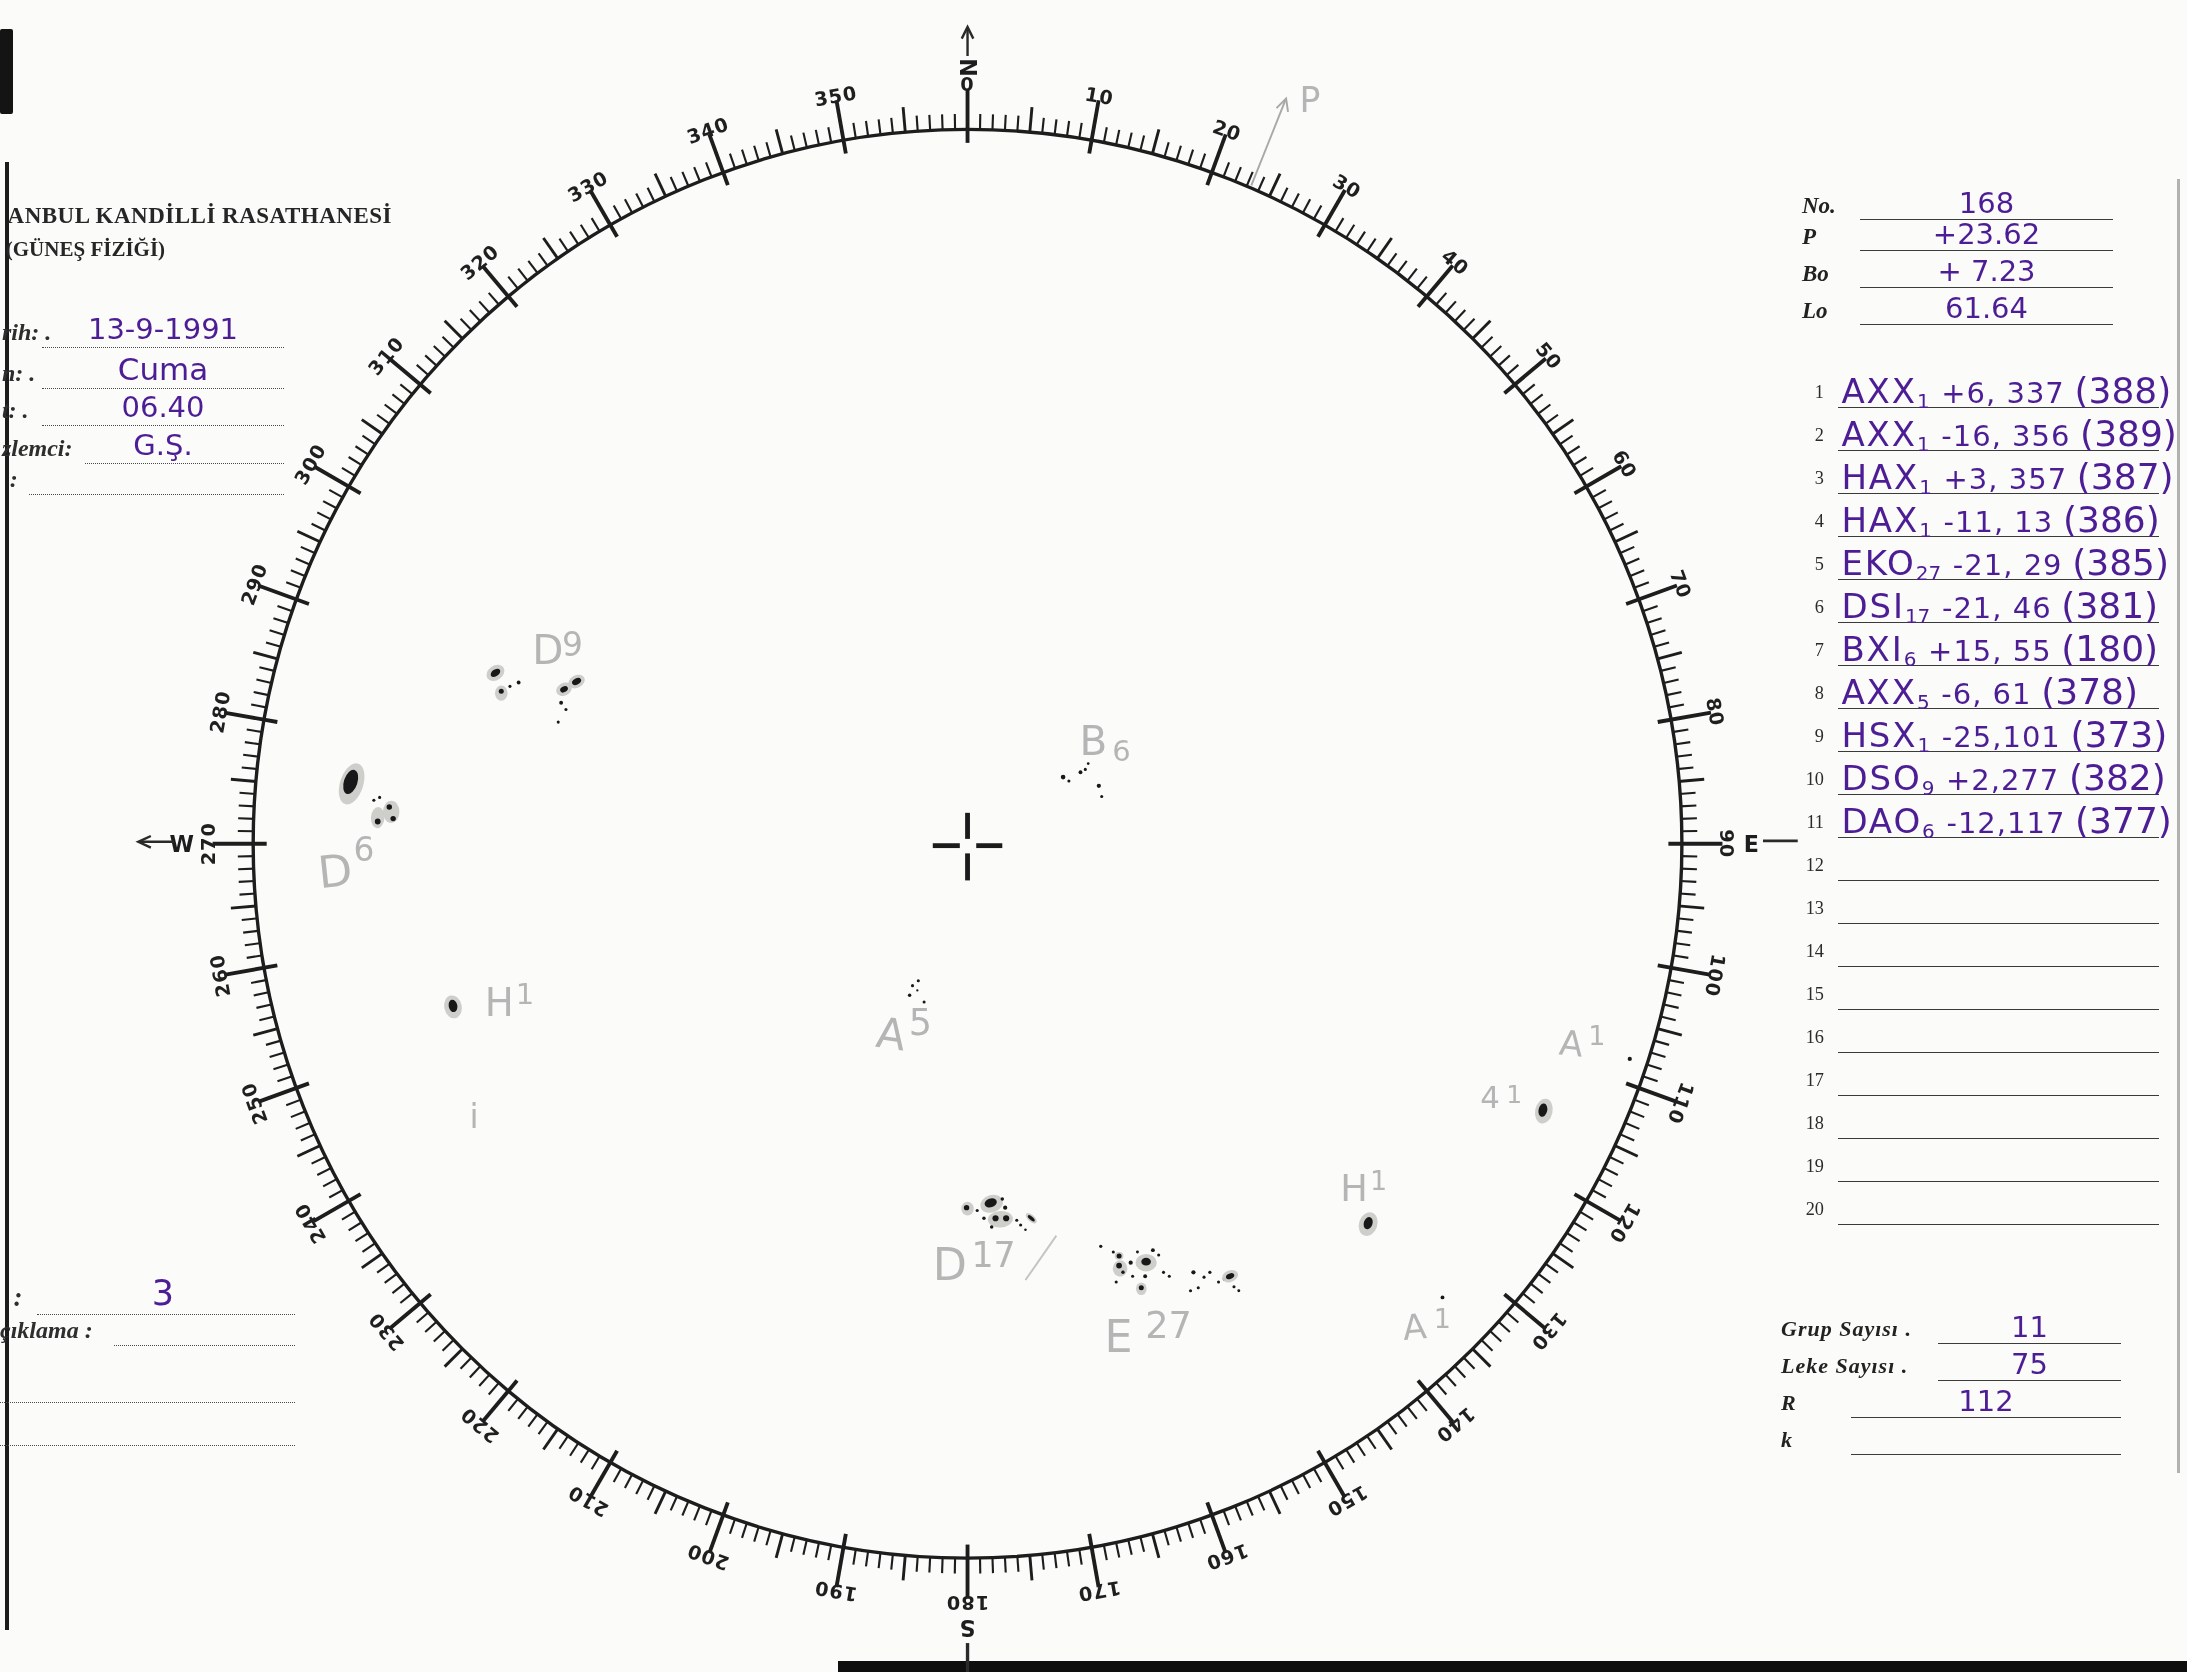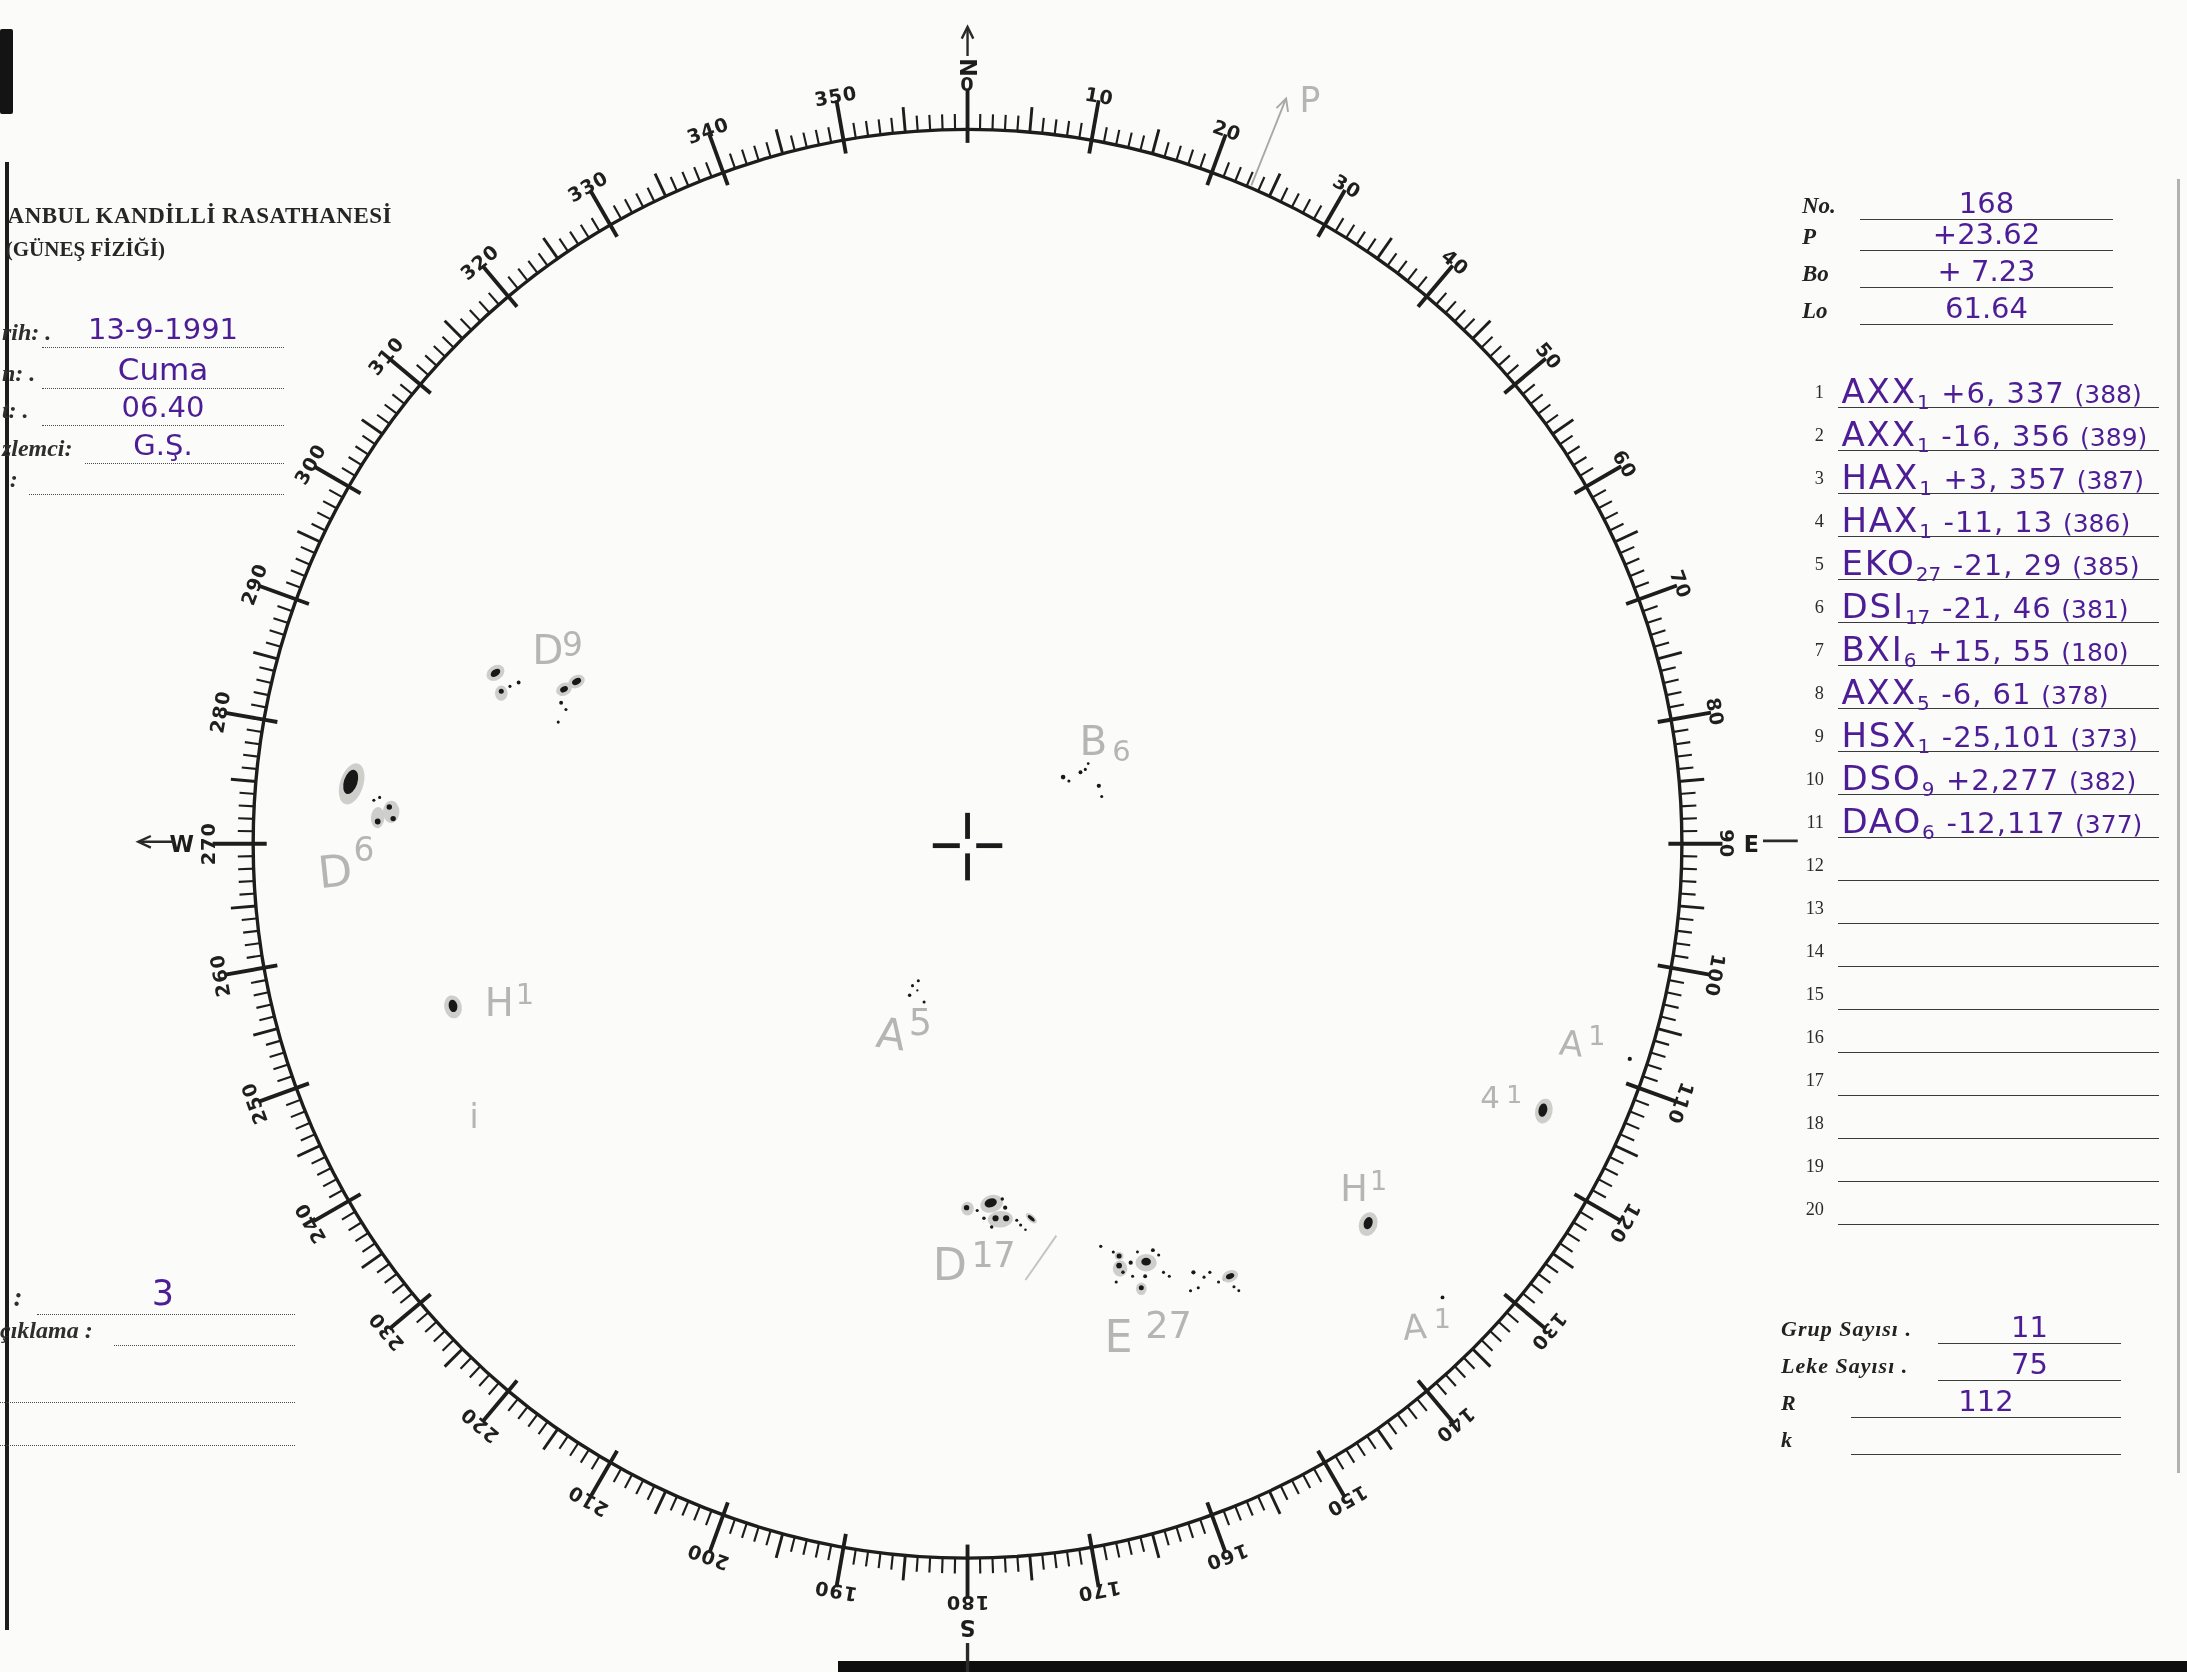--- a/index.html
+++ b/index.html
@@ -48,21 +48,21 @@
   
   .group-list{position:absolute;left:1782px;top:365px;width:386px;}
   .glrow{display:flex;align-items:flex-end;height:43px;}
   .glnum{width:42px;text-align:right;font-size:18.3px;color:#2b2b2b;padding-bottom:4.8px;}
   .glline{margin-left:13.5px;width:321px;height:100%;border-bottom:1.9px solid #3a3a3a;
           display:flex;align-items:flex-end;white-space:nowrap;}
   .glentry{padding-left:3.9px;line-height:.9;padding-bottom:0px;}
   .gg{font-size:34px;letter-spacing:1.9px;}
   .gsub{font-size:20px;position:relative;top:5.8px;}
   .gr{font-size:29px;margin-left:11.6px;letter-spacing:1px;}
-  .gp{font-size:25px;margin-left:9.7px;}
+  .gp{font-size:36px;margin-left:9.7px;}
 
   
   .summary{position:absolute;left:1781px;top:1307px;width:340px;}
   .sumrow{display:flex;align-items:flex-end;height:37px;}
   .slabel{font-style:italic;font-weight:bold;font-size:22px;width:157px;padding-bottom:1.9px;
           letter-spacing:1px;white-space:nowrap;}
   .sumrow.shortlab .slabel{width:70px;}
   .sline{flex:1;border-bottom:1.9px solid #3c3c3c;text-align:center;font-size:29px;
          line-height:1;padding-bottom:1px;}
 

